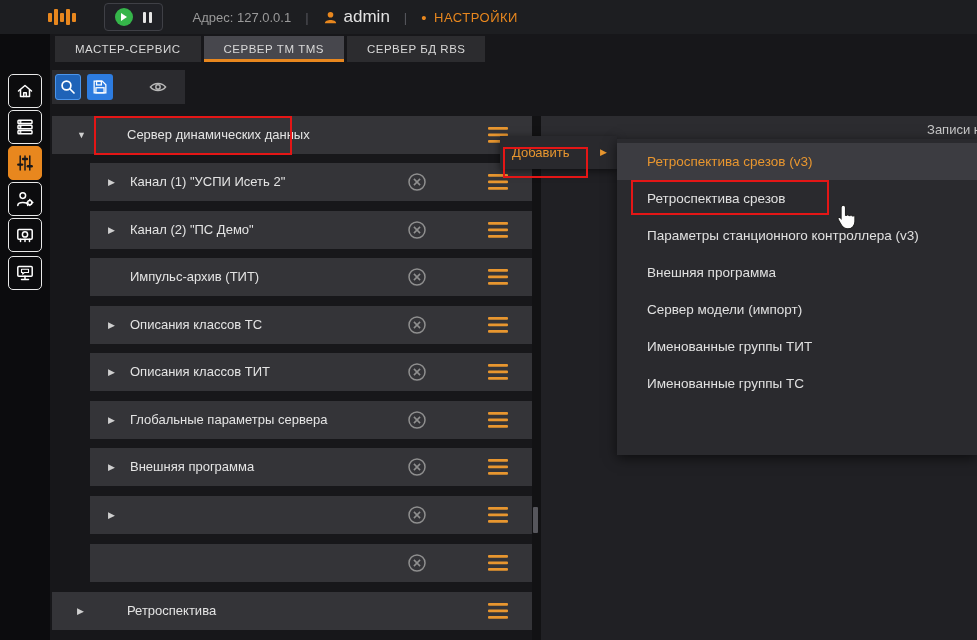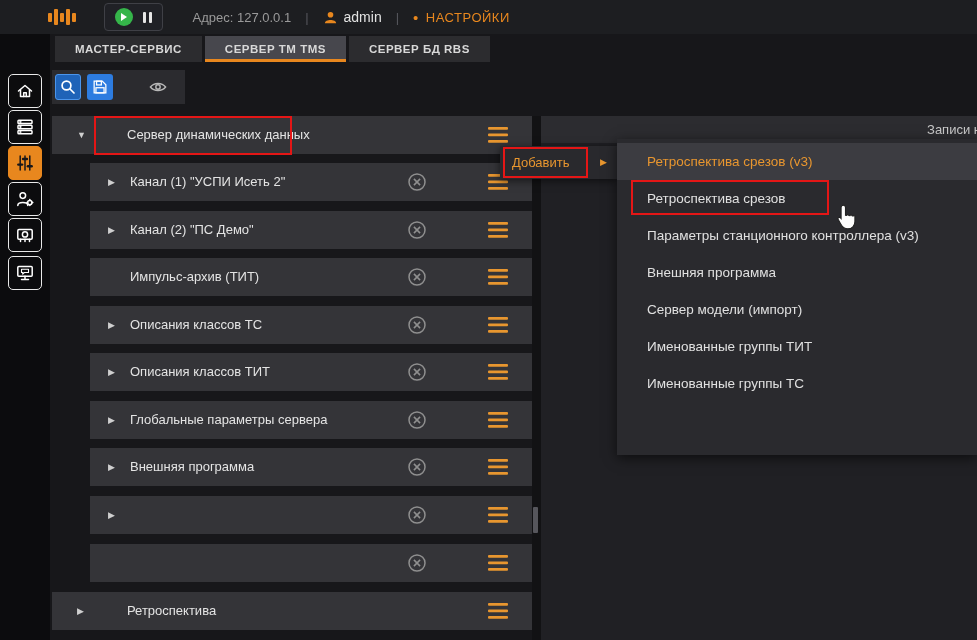--- a/index.html
+++ b/index.html
@@ -15,27 +15,27 @@
   .logo i{display:block;width:3.5px;background:#e8871e;border-radius:1px;}
   .logo i:nth-child(odd){height:9px;} .logo i:nth-child(even){height:16px;}
   .playgroup{margin-left:28px;display:flex;align-items:center;gap:10px;
     border:1px solid #3f4046;border-radius:4px;padding:4px 10px;background:#202126;}
   .playbtn{width:18px;height:18px;border-radius:50%;background:#35b54a;display:flex;align-items:center;justify-content:center;}
   .playbtn .tri{width:0;height:0;border-left:6px solid #fff;border-top:4px solid transparent;border-bottom:4px solid transparent;margin-left:1px;}
   .pausebtn{display:flex;gap:3px;}
   .pausebtn i{display:block;width:3px;height:11px;background:#e6e6e6;border-radius:1px;}
   .addr{margin-left:30px;font-size:13px;color:#9a9a9a;}
   .sep{margin:0 14px;color:#55565c;font-size:13px;}
-  .usergroup{display:flex;align-items:center;gap:6px;font-size:14px;color:#e2e2e2;}
+  .usergroup{display:flex;align-items:center;gap:6px;font-size:17px;color:#e2e2e2;}
   .settings{display:flex;align-items:center;gap:7px;color:#e8871e;font-size:13px;letter-spacing:.5px;}
   .settings .dot{font-size:15px;}
   
   .tabbar{position:absolute;left:55px;top:36px;display:flex;gap:3px;height:26px;}
   .tab{background:#2c2c2f;color:#d8d8d8;font-size:11.5px;letter-spacing:.5px;
-    padding:0 20px;display:flex;align-items:center;box-sizing:border-box;cursor:default;font-weight:bold;}
+    padding:0 20px;display:flex;align-items:center;box-sizing:border-box;cursor:default;}
   .tab.active{background:#47474d;border-bottom:3px solid #e8871e;padding-top:3px;}
   
   .sidecol{position:absolute;left:0;top:34px;width:50px;height:606px;background:#0c0c0e;}
   .sideicon{position:absolute;left:8px;width:34px;height:34px;box-sizing:border-box;
     border:1.5px solid #e9e9e9;border-radius:5px;background:#0c0c0e;
     display:flex;align-items:center;justify-content:center;}
   .sideicon svg{width:20px;height:20px;stroke:#fff;fill:none;stroke-width:1.5;stroke-linecap:round;stroke-linejoin:round;}
   .sideicon.active{background:#e8871e;border-color:#e8871e;}
   .sideicon.active svg{stroke:#17171a;}
   
@@ -63,21 +63,21 @@
   .bwrap svg{width:20px;height:16px;}
   .bwrap rect{fill:#e8962f;}
   
   .splitter{position:absolute;left:532px;top:116px;width:9px;height:524px;background:#121214;}
   .splitter .handle{position:absolute;left:1px;top:391px;width:5px;height:26px;background:#56565c;border-radius:1px;}
   
   .rightpanel{position:absolute;left:541px;top:116px;width:436px;height:524px;background:#202024;z-index:0;}
   .rp-header{position:absolute;left:0;top:0;width:460px;height:27px;background:#2c2c30;overflow:hidden;}
   .rp-header span{position:absolute;right:2px;line-height:27px;font-size:13px;color:#c9c9c9;white-space:nowrap;}
   
-  .ctxmenu{position:absolute;left:500px;top:146px;width:117px;height:33px;background:#29292d;z-index:7;
+  .ctxmenu{position:absolute;left:500px;top:136px;width:117px;height:33px;background:#29292d;z-index:7;
     box-shadow:0 2px 8px rgba(0,0,0,.55);}
   .ctxmenu .clabel{position:absolute;left:12px;line-height:33px;font-size:13px;color:#e8962f;}
   .ctxmenu .carr{position:absolute;right:10px;top:0;line-height:33px;font-size:9px;color:#e8962f;}
   
   .submenu{position:absolute;left:617px;top:139px;width:360px;height:316px;background:#2a2a2e;z-index:8;
     box-shadow:0 3px 12px rgba(0,0,0,.6);padding-top:4px;box-sizing:border-box;}
   .submenu .sitem{height:37px;line-height:37px;padding-left:30px;font-size:13.5px;color:#e0e0e0;white-space:nowrap;position:relative;}
   .submenu .sitem.hl{background:#3c3c41;color:#e8962f;}
   
   .redbox{position:absolute;border:2px solid #e41616;box-sizing:border-box;z-index:9;pointer-events:none;}

